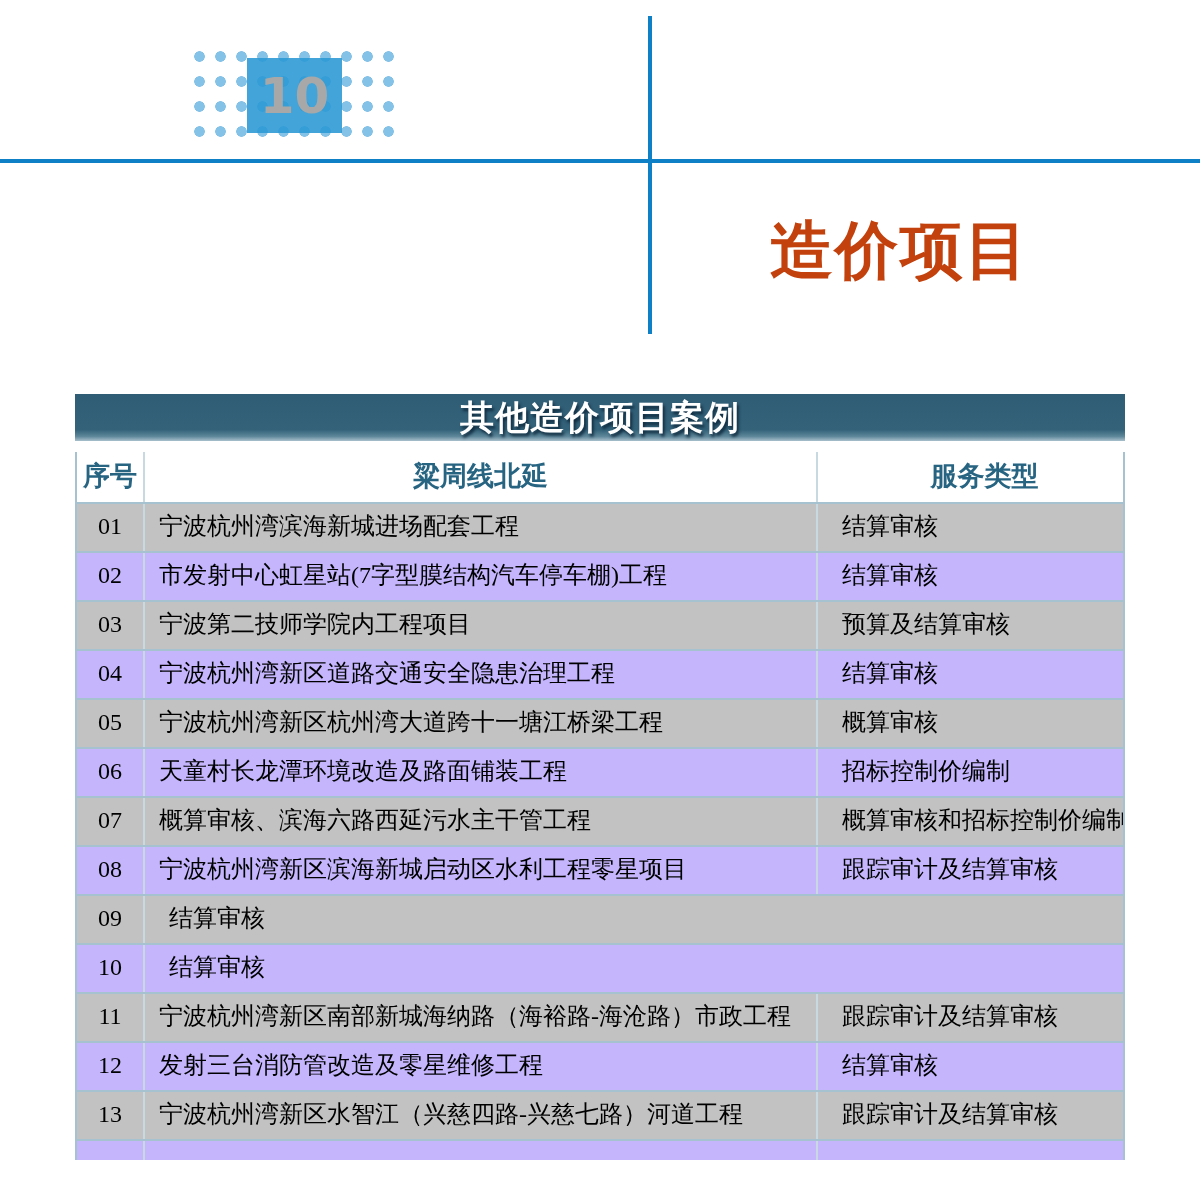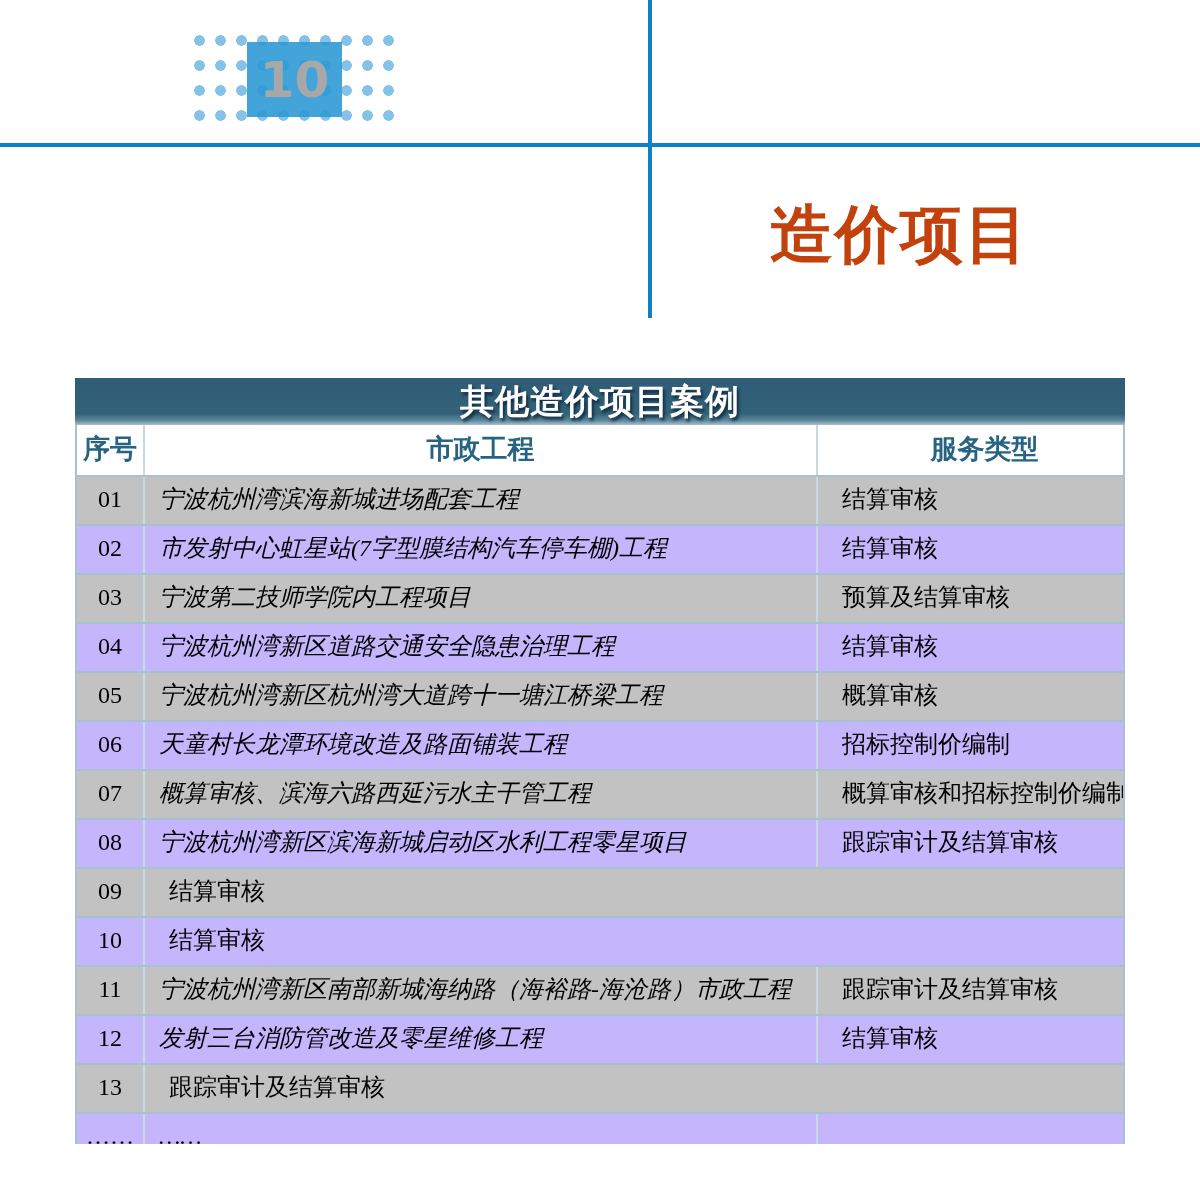--- a/index.html
+++ b/index.html
@@ -1,16 +1,16 @@
 <!DOCTYPE html>
 <html><head>
 <meta charset="utf-8">
 <style>
   html,body{margin:0;padding:0;background:#ffffff;}
-  .page{position:absolute;left:0;top:0;width:1200px;height:1144px;background:#ffffff;overflow:hidden;
+  .page{position:absolute;left:0;top:16px;width:1200px;height:1144px;background:#ffffff;overflow:hidden;
         font-family:"Liberation Sans","DejaVu Sans",sans-serif;border-radius:30px;}
 
   
   .hline{position:absolute;left:0;top:143px;width:1200px;height:4px;background:#0e80c5;}
   .vline{position:absolute;left:648px;top:0;width:4px;height:318px;background:#0e80c5;}
   .dots{position:absolute;left:189px;top:28px;width:212px;height:100px;
         background-image:radial-gradient(circle,#85c2e8 5px,rgba(133,194,232,0) 5.6px);
         background-size:21px 25px;}
   .badge{position:absolute;left:247px;top:42px;width:95px;height:75px;
          background:rgba(45,154,213,0.9);display:flex;align-items:center;justify-content:center;}
@@ -23,32 +23,32 @@
 
   
   .tblwrap{position:absolute;left:75px;top:378px;width:1050px;}
   .caption{height:47px;line-height:47px;text-align:center;color:#ffffff;
            font-size:34px;font-weight:700;letter-spacing:1px;
            background:linear-gradient(180deg,#2f5d75 0%,#336279 76%,#5d8699 90%,#a9c0cc 100%);
            text-shadow:2px 3px 3px rgba(10,35,55,0.85);}
   .grid{border:2px solid #a6c2d0;border-top:none;box-sizing:border-box;background:#ffffff;}
   .trow{display:grid;grid-template-columns:68px 673px 1fr;border-bottom:2px solid #a6c2d0;}
   .trow:last-child{border-bottom:none;}
-  .thead{height:50px;background:#ffffff;}
+  .thead{height:50px;background:#ffffff;margin-top:11px;}
   .thead .cell{line-height:48px;font-size:27px;font-weight:700;color:#266482;
                text-align:center;font-family:"Liberation Sans","DejaVu Sans",sans-serif;padding:0;}
   .drow{height:47px;}
   .drow.gray{background:#c2c2c2;}
   .drow.white{background:#c4b5fd;}
   .cell{box-sizing:border-box;border-right:2px solid #c8d9e1;overflow:hidden;white-space:nowrap;
         font-family:"Liberation Serif","DejaVu Serif",serif;font-size:24px;color:#000000;
         line-height:45px;}
   .cell:last-child{border-right:none;padding-left:28px;}
   .cell.no{text-align:center;}
-  .cell.name{padding-left:14px;font-style:italic;}
+  .cell.name{padding-left:14px;}
   .cell.service{padding-left:24px;}
 </style>
 </head>
 <body>
 
 <div class="page">
 
   <div class="hline"></div>
   <div class="vline"></div>
 
@@ -57,21 +57,21 @@
     <span>10</span>
   </div>
 
   <div class="slide-title">造价项目</div>
 
   <div class="tblwrap">
     <div class="caption">其他造价项目案例</div>
     <div class="grid">
       <div class="trow thead">
         <div class="cell no">序号</div>
-        <div class="cell">市政工程</div>
+        <div class="cell">粱周线北延</div>
         <div class="cell">服务类型</div>
       </div>
       <div id="table-rows-anchor" style="display:contents"><div class="trow drow gray">
             <div class="cell no">01</div>
             <div class="cell name">宁波杭州湾滨海新城进场配套工程</div>
             <div class="cell service">结算审核</div>
           </div><div class="trow drow white">
             <div class="cell no">02</div>
             <div class="cell name">市发射中心虹星站(7字型膜结构汽车停车棚)工程</div>
             <div class="cell service">结算审核</div>
@@ -108,20 +108,21 @@
           </div><div class="trow drow gray">
             <div class="cell no">11</div>
             <div class="cell name">宁波杭州湾新区南部新城海纳路（海裕路-海沧路）市政工程</div>
             <div class="cell service">跟踪审计及结算审核</div>
           </div><div class="trow drow white">
             <div class="cell no">12</div>
             <div class="cell name">发射三台消防管改造及零星维修工程</div>
             <div class="cell service">结算审核</div>
           </div><div class="trow drow gray">
             <div class="cell no">13</div>
+            <div class="cell name">宁波杭州湾新区水智江（兴慈四路-兴慈七路）河道工程</div>
             <div class="cell service">跟踪审计及结算审核</div>
           </div><div class="trow drow white">
             <div class="cell no">……</div>
             <div class="cell name">……</div>
             <div class="cell service"></div>
           </div></div>
     </div>
   </div>
 
 </div>

